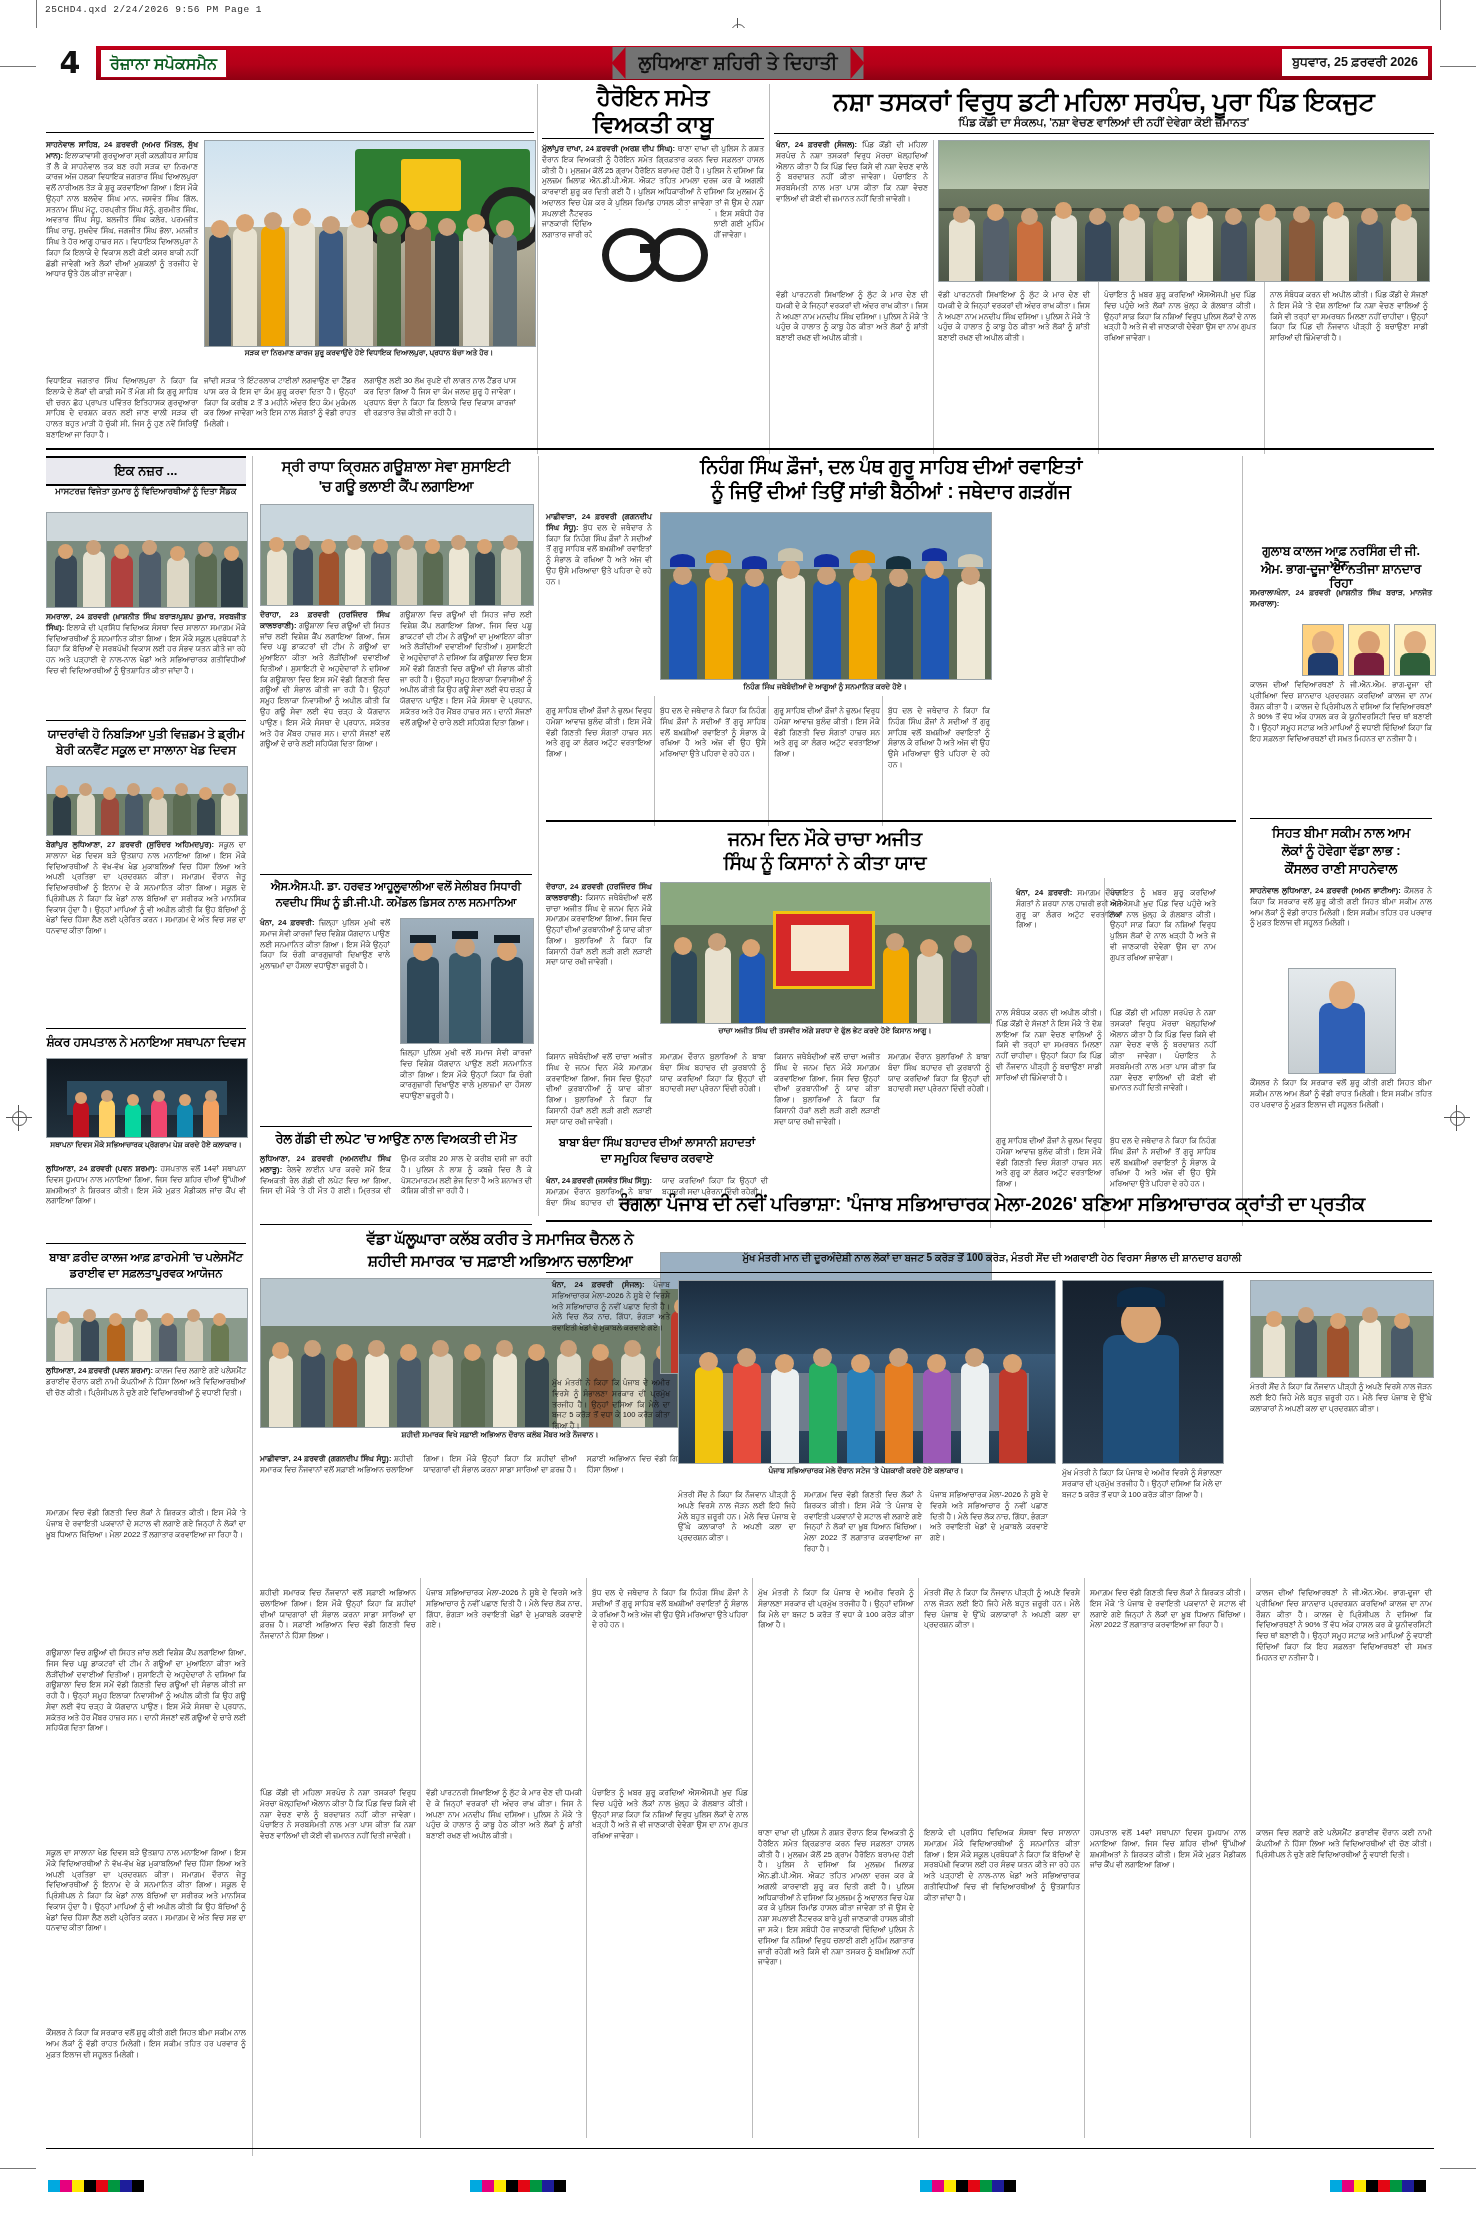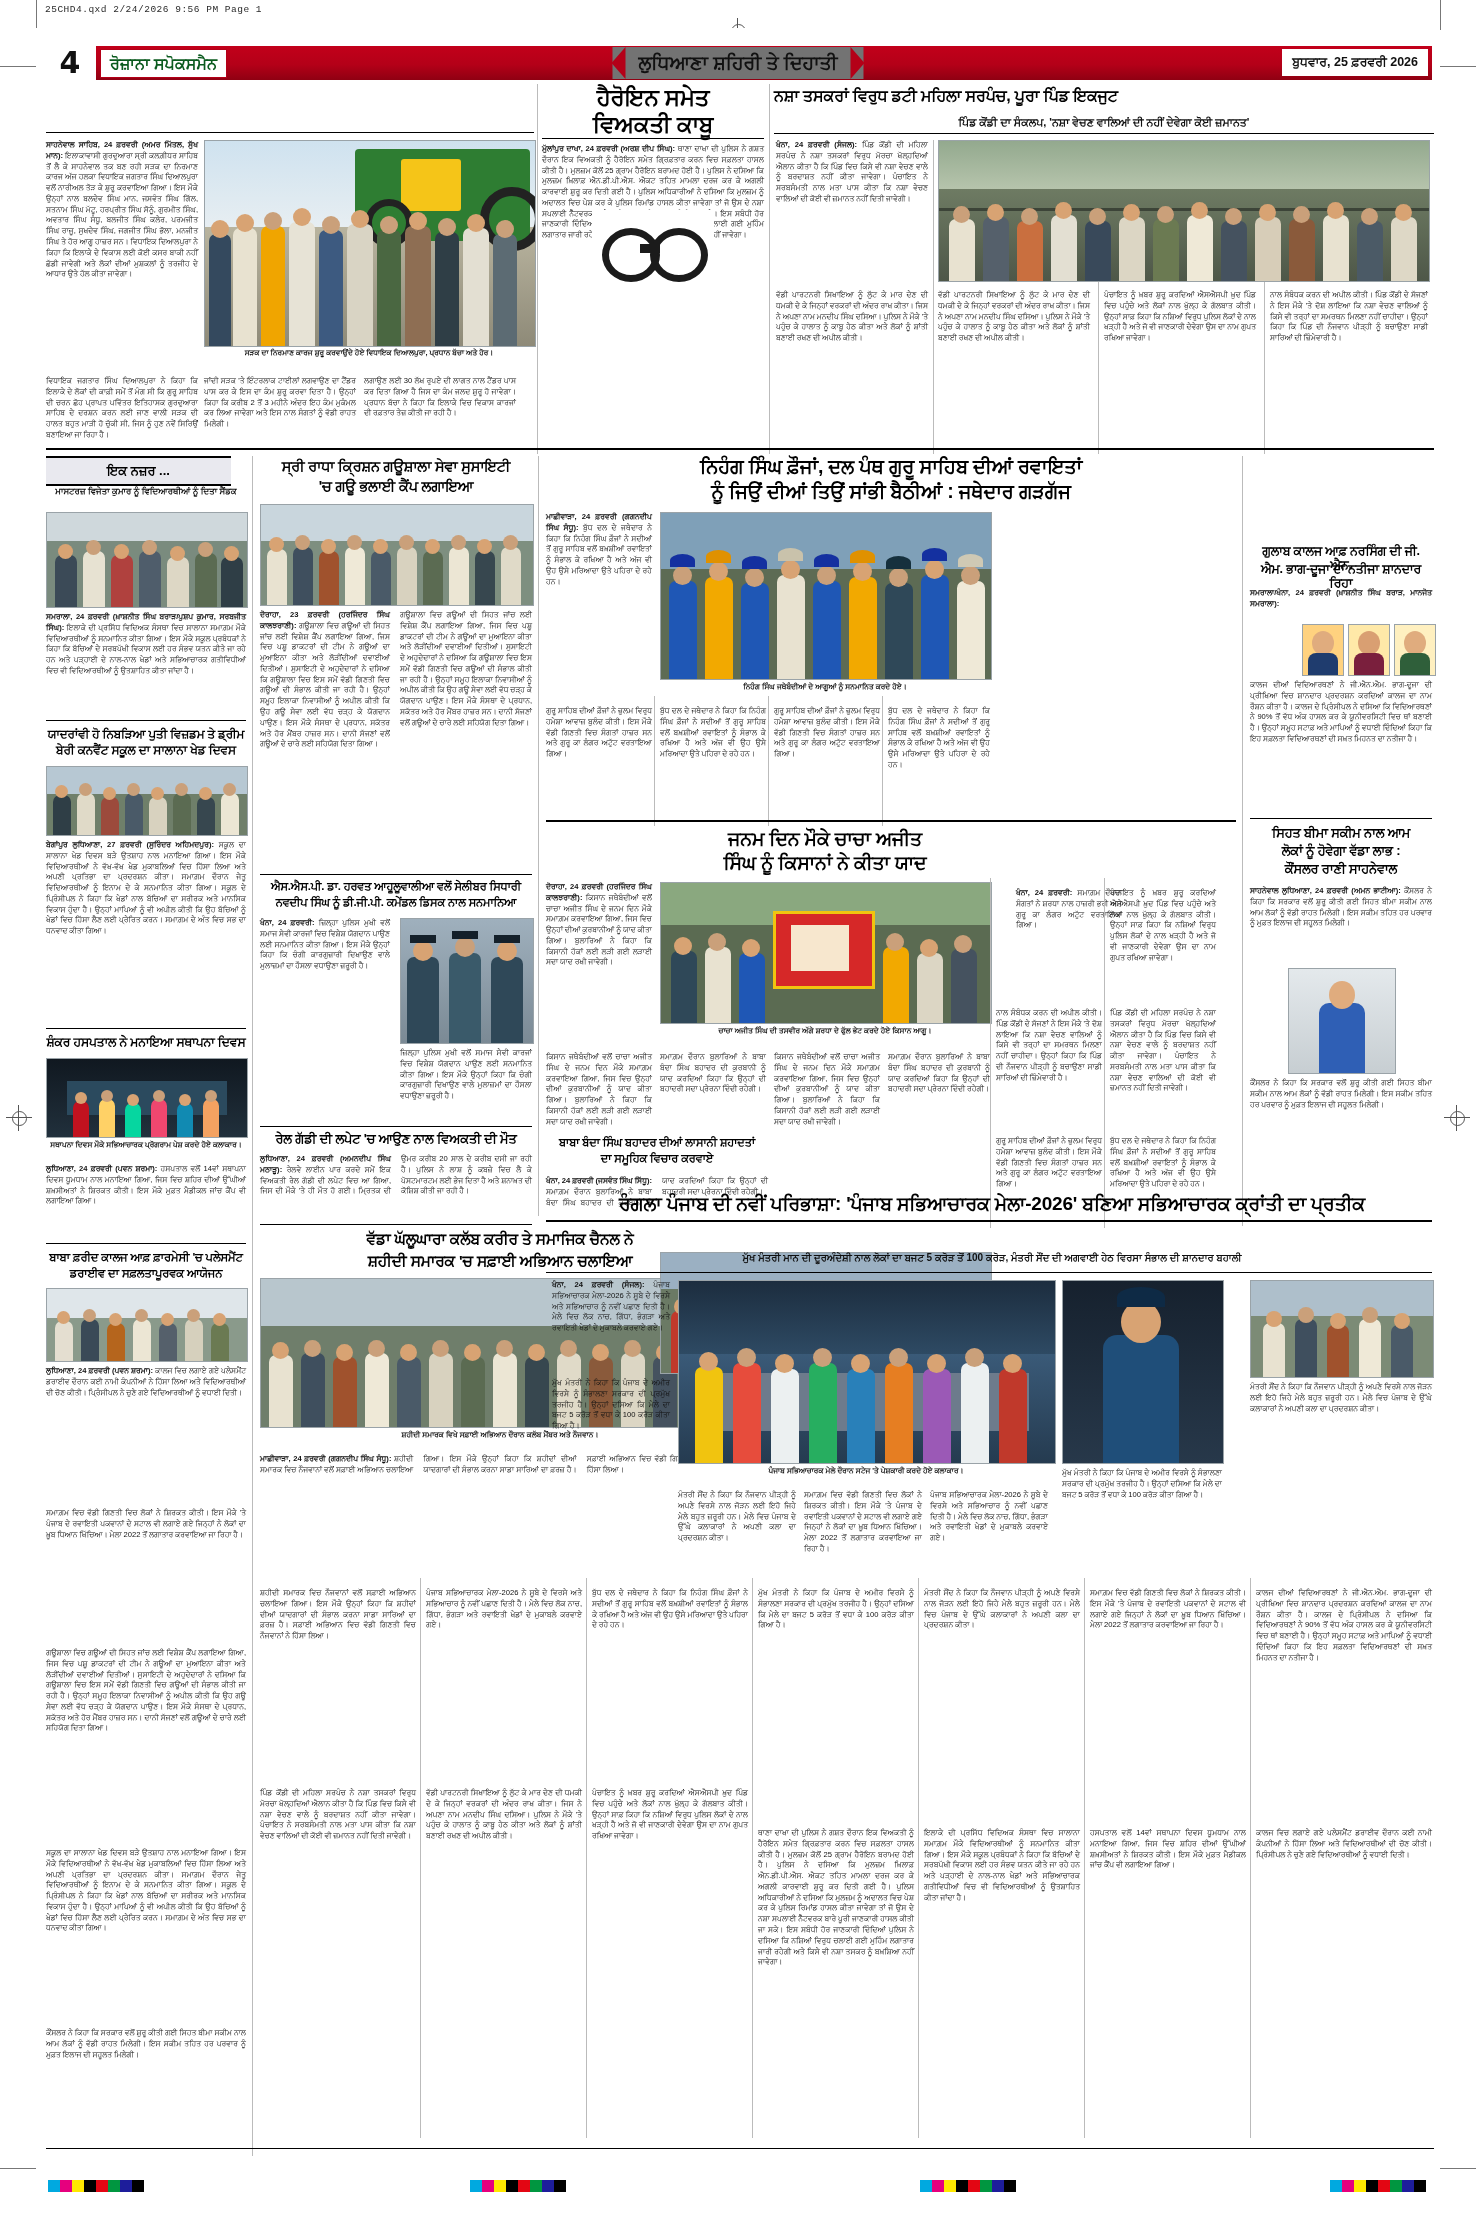--- a/index.html
+++ b/index.html
@@ -86,21 +86,21 @@
     </div>
     <div class="mast-date">
         <span>ਬੁਧਵਾਰ, 25 ਫ਼ਰਵਰੀ 2026</span>
       </div>
   </div>
 
 
   <div class="hl" style="position:absolute;left:506px;top:57px;width:222px;font-size:23px;text-align:center;">ਹੈਰੋਇਨ ਸਮੇਤ</div>
   <div class="hl" style="position:absolute;left:506px;top:84px;width:222px;font-size:23px;text-align:center;">ਵਿਅਕਤੀ ਕਾਬੂ</div>
 
-  <div class="hl" style="position:absolute;left:738px;top:59px;width:660px;font-size:16px;">ਨਸ਼ਾ ਤਸਕਰਾਂ ਵਿਰੁਧ ਡਟੀ ਮਹਿਲਾ ਸਰਪੰਚ, ਪੂਰਾ ਪਿੰਡ ਇਕਜੁਟ</div>
+  <div class="hl" style="position:absolute;left:738px;top:59px;width:660px;font-size:25px;text-align:center;">ਨਸ਼ਾ ਤਸਕਰਾਂ ਵਿਰੁਧ ਡਟੀ ਮਹਿਲਾ ਸਰਪੰਚ, ਪੂਰਾ ਪਿੰਡ ਇਕਜੁਟ</div>
   <div class="sub" style="position:absolute;left:738px;top:88px;width:660px;font-size:11px;">ਪਿੰਡ ਕੋਂਡੀ ਦਾ ਸੰਕਲਪ, 'ਨਸ਼ਾ ਵੇਚਣ ਵਾਲਿਆਂ ਦੀ ਨਹੀਂ ਦੇਵੇਗਾ ਕੋਈ ਜ਼ਮਾਨਤ'</div>
 
   <div class="rule" style="position:absolute;left:506px;top:110px;width:222px;height:1px;"></div>
   <div class="rule" style="position:absolute;left:738px;top:105px;width:660px;height:1px;"></div>
   <div class="rule" style="position:absolute;left:10px;top:104px;width:488px;height:1px;"></div>
 
   <div class="vrule" style="left:501px;top:56px;height:370px;"></div>
   <div class="vrule" style="left:733px;top:56px;height:370px;"></div>
   <div class="vrule" style="left:897px;top:112px;height:314px;"></div>
   <div class="vrule" style="left:1062px;top:112px;height:314px;"></div>
@@ -197,21 +197,21 @@
     <div class="head" style="left:456px;bottom:60px;width:17px;height:17px;background:#d8a373;"></div>
   </div>
 
   <div class="body" style="position:absolute;left:902px;top:262px;width:152px;">ਵੱਡੀ ਪਾਰਟਨਰੀ ਸਿਖਾਇਆ ਨੂੰ ਲੁੱਟ ਕੇ ਮਾਰ ਦੇਣ ਦੀ ਧਮਕੀ ਦੇ ਕੇ ਜਿਨ੍ਹਾਂ ਵਰਕਰਾਂ ਦੀ ਅੰਦਰ ਰਾਖ ਕੀਤਾ। ਜਿਸ ਨੇ ਅਪਣਾ ਨਾਮ ਮਨਦੀਪ ਸਿੰਘ ਦਸਿਆ। ਪੁਲਿਸ ਨੇ ਮੌਕੇ 'ਤੇ ਪਹੁੰਚ ਕੇ ਹਾਲਾਤ ਨੂੰ ਕਾਬੂ ਹੇਠ ਕੀਤਾ ਅਤੇ ਲੋਕਾਂ ਨੂੰ ਸ਼ਾਂਤੀ ਬਣਾਈ ਰਖਣ ਦੀ ਅਪੀਲ ਕੀਤੀ।</div>
   <div class="body" style="position:absolute;left:1068px;top:262px;width:152px;">ਪੰਚਾਇਤ ਨੂੰ ਖ਼ਬਰ ਸ਼ੁਰੂ ਕਰਦਿਆਂ ਐਸਐਸਪੀ ਖ਼ੁਦ ਪਿੰਡ ਵਿਚ ਪਹੁੰਚੇ ਅਤੇ ਲੋਕਾਂ ਨਾਲ ਖੁੱਲ੍ਹ ਕੇ ਗੱਲਬਾਤ ਕੀਤੀ। ਉਨ੍ਹਾਂ ਸਾਫ਼ ਕਿਹਾ ਕਿ ਨਸ਼ਿਆਂ ਵਿਰੁਧ ਪੁਲਿਸ ਲੋਕਾਂ ਦੇ ਨਾਲ ਖੜ੍ਹੀ ਹੈ ਅਤੇ ਜੋ ਵੀ ਜਾਣਕਾਰੀ ਦੇਵੇਗਾ ਉਸ ਦਾ ਨਾਮ ਗੁਪਤ ਰਖਿਆ ਜਾਵੇਗਾ।</div>
   <div class="body" style="position:absolute;left:1234px;top:262px;width:158px;">ਨਾਲ ਸੰਬੰਧਕ ਕਰਨ ਦੀ ਅਪੀਲ ਕੀਤੀ। ਪਿੰਡ ਕੋਂਡੀ ਦੇ ਸੱਜਣਾਂ ਨੇ ਇਸ ਮੌਕੇ 'ਤੇ ਦੋਸ਼ ਲਾਇਆ ਕਿ ਨਸ਼ਾ ਵੇਚਣ ਵਾਲਿਆਂ ਨੂੰ ਕਿਸੇ ਵੀ ਤਰ੍ਹਾਂ ਦਾ ਸਮਰਥਨ ਮਿਲਣਾ ਨਹੀਂ ਚਾਹੀਦਾ। ਉਨ੍ਹਾਂ ਕਿਹਾ ਕਿ ਪਿੰਡ ਦੀ ਨੌਜਵਾਨ ਪੀੜ੍ਹੀ ਨੂੰ ਬਚਾਉਣਾ ਸਾਡੀ ਸਾਰਿਆਂ ਦੀ ਜ਼ਿੰਮੇਵਾਰੀ ਹੈ।</div>
   <div class="body" style="position:absolute;left:740px;top:262px;width:152px;">ਵੱਡੀ ਪਾਰਟਨਰੀ ਸਿਖਾਇਆ ਨੂੰ ਲੁੱਟ ਕੇ ਮਾਰ ਦੇਣ ਦੀ ਧਮਕੀ ਦੇ ਕੇ ਜਿਨ੍ਹਾਂ ਵਰਕਰਾਂ ਦੀ ਅੰਦਰ ਰਾਖ ਕੀਤਾ। ਜਿਸ ਨੇ ਅਪਣਾ ਨਾਮ ਮਨਦੀਪ ਸਿੰਘ ਦਸਿਆ। ਪੁਲਿਸ ਨੇ ਮੌਕੇ 'ਤੇ ਪਹੁੰਚ ਕੇ ਹਾਲਾਤ ਨੂੰ ਕਾਬੂ ਹੇਠ ਕੀਤਾ ਅਤੇ ਲੋਕਾਂ ਨੂੰ ਸ਼ਾਂਤੀ ਬਣਾਈ ਰਖਣ ਦੀ ਅਪੀਲ ਕੀਤੀ।</div>
 
   <div class="rule" style="position:absolute;left:10px;top:420px;width:1388px;height:2px;"></div>
 
-  <div class="ribbon" style="left:10px;top:428px;width:185px;height:26px;text-align:center;">
+  <div class="ribbon" style="left:10px;top:428px;width:200px;height:26px;text-align:center;">
     <span>ਇਕ ਨਜ਼ਰ ...</span>
   </div>
   <div class="sub" style="position:absolute;left:10px;top:458px;width:200px;font-size:8.6px;">ਮਾਸਟਰਜ਼ ਵਿਜੇਤਾ ਕੁਮਾਰ ਨੂੰ ਵਿਦਿਆਰਥੀਆਂ ਨੂੰ ਦਿਤਾ ਸੈਂਡਕ</div>
   <div class="photo" style="left:10px;top:484px;width:200px;height:94px;">
     <div class="sky" style="background:#cfd8dc;height:30%;"></div>
     <div class="gnd" style="background:#7a8b7e;height:70%;"></div>
     <div class="ppl" style="left:8px;width:22px;height:52px;background:#3b4a57;"></div>
     <div class="head" style="left:11px;bottom:48px;width:15px;height:15px;background:#d8a373;"></div>
     <div class="ppl" style="left:36px;width:22px;height:56px;background:#e7e2d2;"></div>
     <div class="head" style="left:39px;bottom:52px;width:15px;height:15px;background:#caa07a;"></div>

